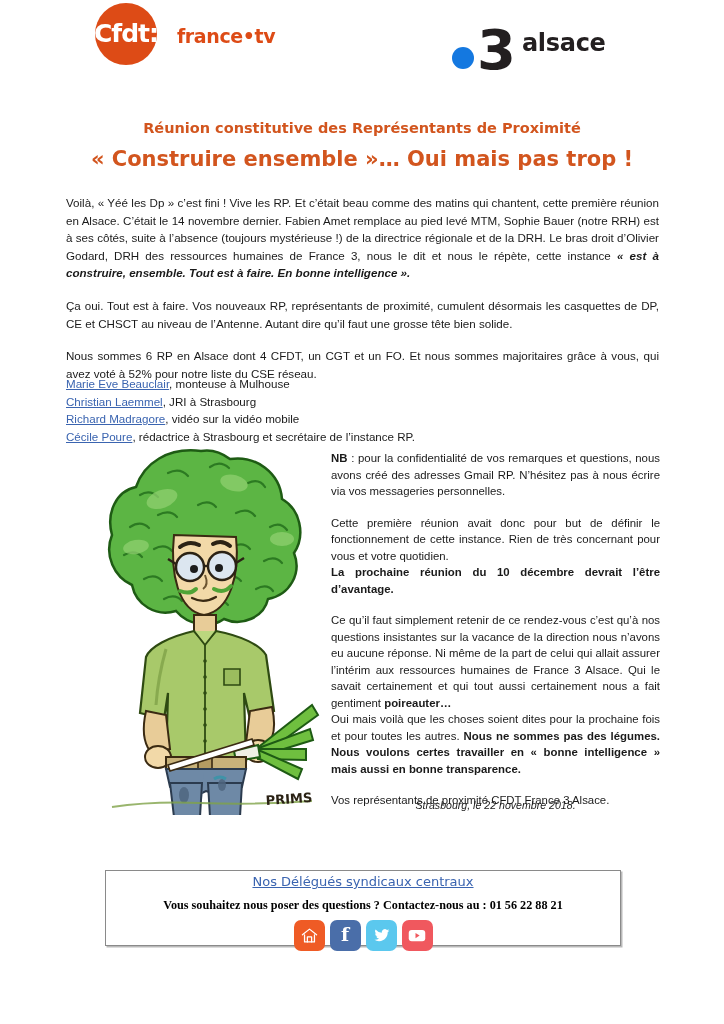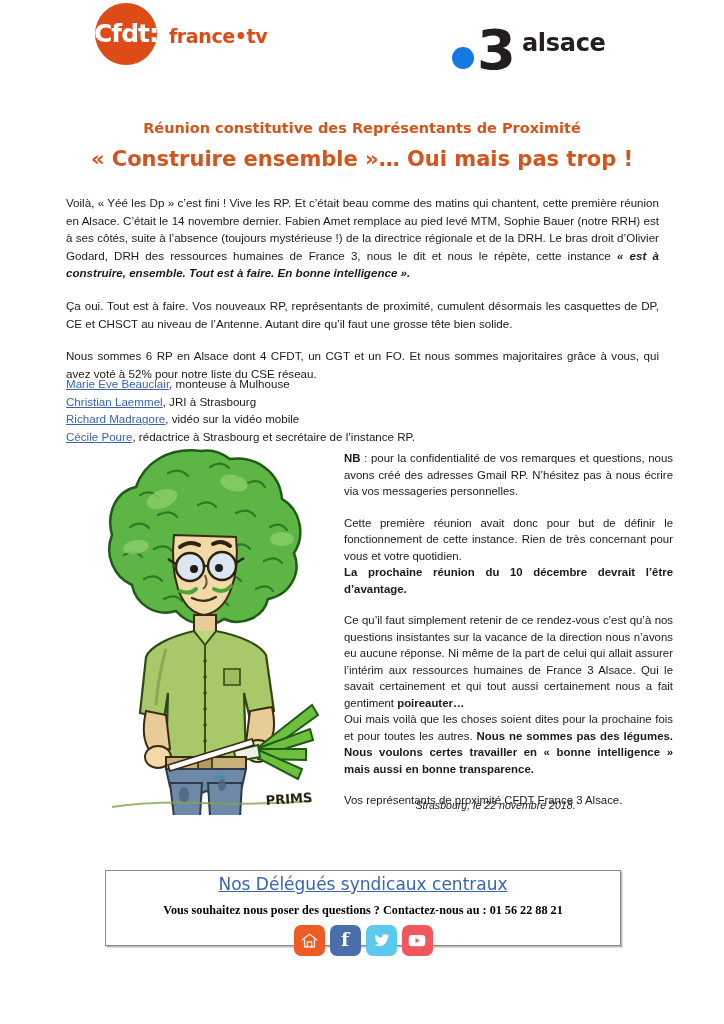--- a/index.html
+++ b/index.html
@@ -41,21 +41,21 @@
   }
   .cfdt-disc span {
     color: #ffffff;
     font-family: "DejaVu Sans", sans-serif;
     font-weight: bold;
     font-size: 25px;
     letter-spacing: -1px;
     transform: translateY(-1px);
   }
   .cfdt-ftv {
-    margin-left: 12px;
+    margin-left: 20px;
     color: #DD4B16;
     font-family: "DejaVu Sans", sans-serif;
     font-weight: bold;
     font-size: 19px;
     letter-spacing: -0.4px;
     transform: translateY(2px);
   }
 
   .f3-logo {
     position: absolute;
@@ -151,21 +151,20 @@
 
   
   .right-col {
     position: absolute;
     left: 331px;
     top: 450px;
     width: 329px;
     font-size: 11.4px;
     line-height: 16.5px;
     text-align: justify;
-    margin-left: 13px;
   }
   .right-col p { margin: 0 0 15px 0; }
   .right-col p.tight { margin-bottom: 0; }
   .bold { font-weight: bold; }
 
   .signature {
     position: absolute;
     left: 331px;
     top: 799px;
     width: 329px;
@@ -184,21 +183,21 @@
     height: 74px;
     border: 1px solid #8a8a8a;
     box-shadow: 1.5px 1.5px 0 #b9b9b9;
     background: #ffffff;
   }
   .footer-link {
     text-align: center;
     margin-top: 3px;
     color: #3A64B0;
     text-decoration: underline;
-    font-size: 17px;
+    font-size: 13px;
     font-family: "DejaVu Sans", sans-serif;
   }
   .footer-phone {
     text-align: center;
     margin-top: 9px;
     font-weight: bold;
     font-size: 12.2px;
     font-family: Liberation Serif, serif;
     color: #000;
   }

